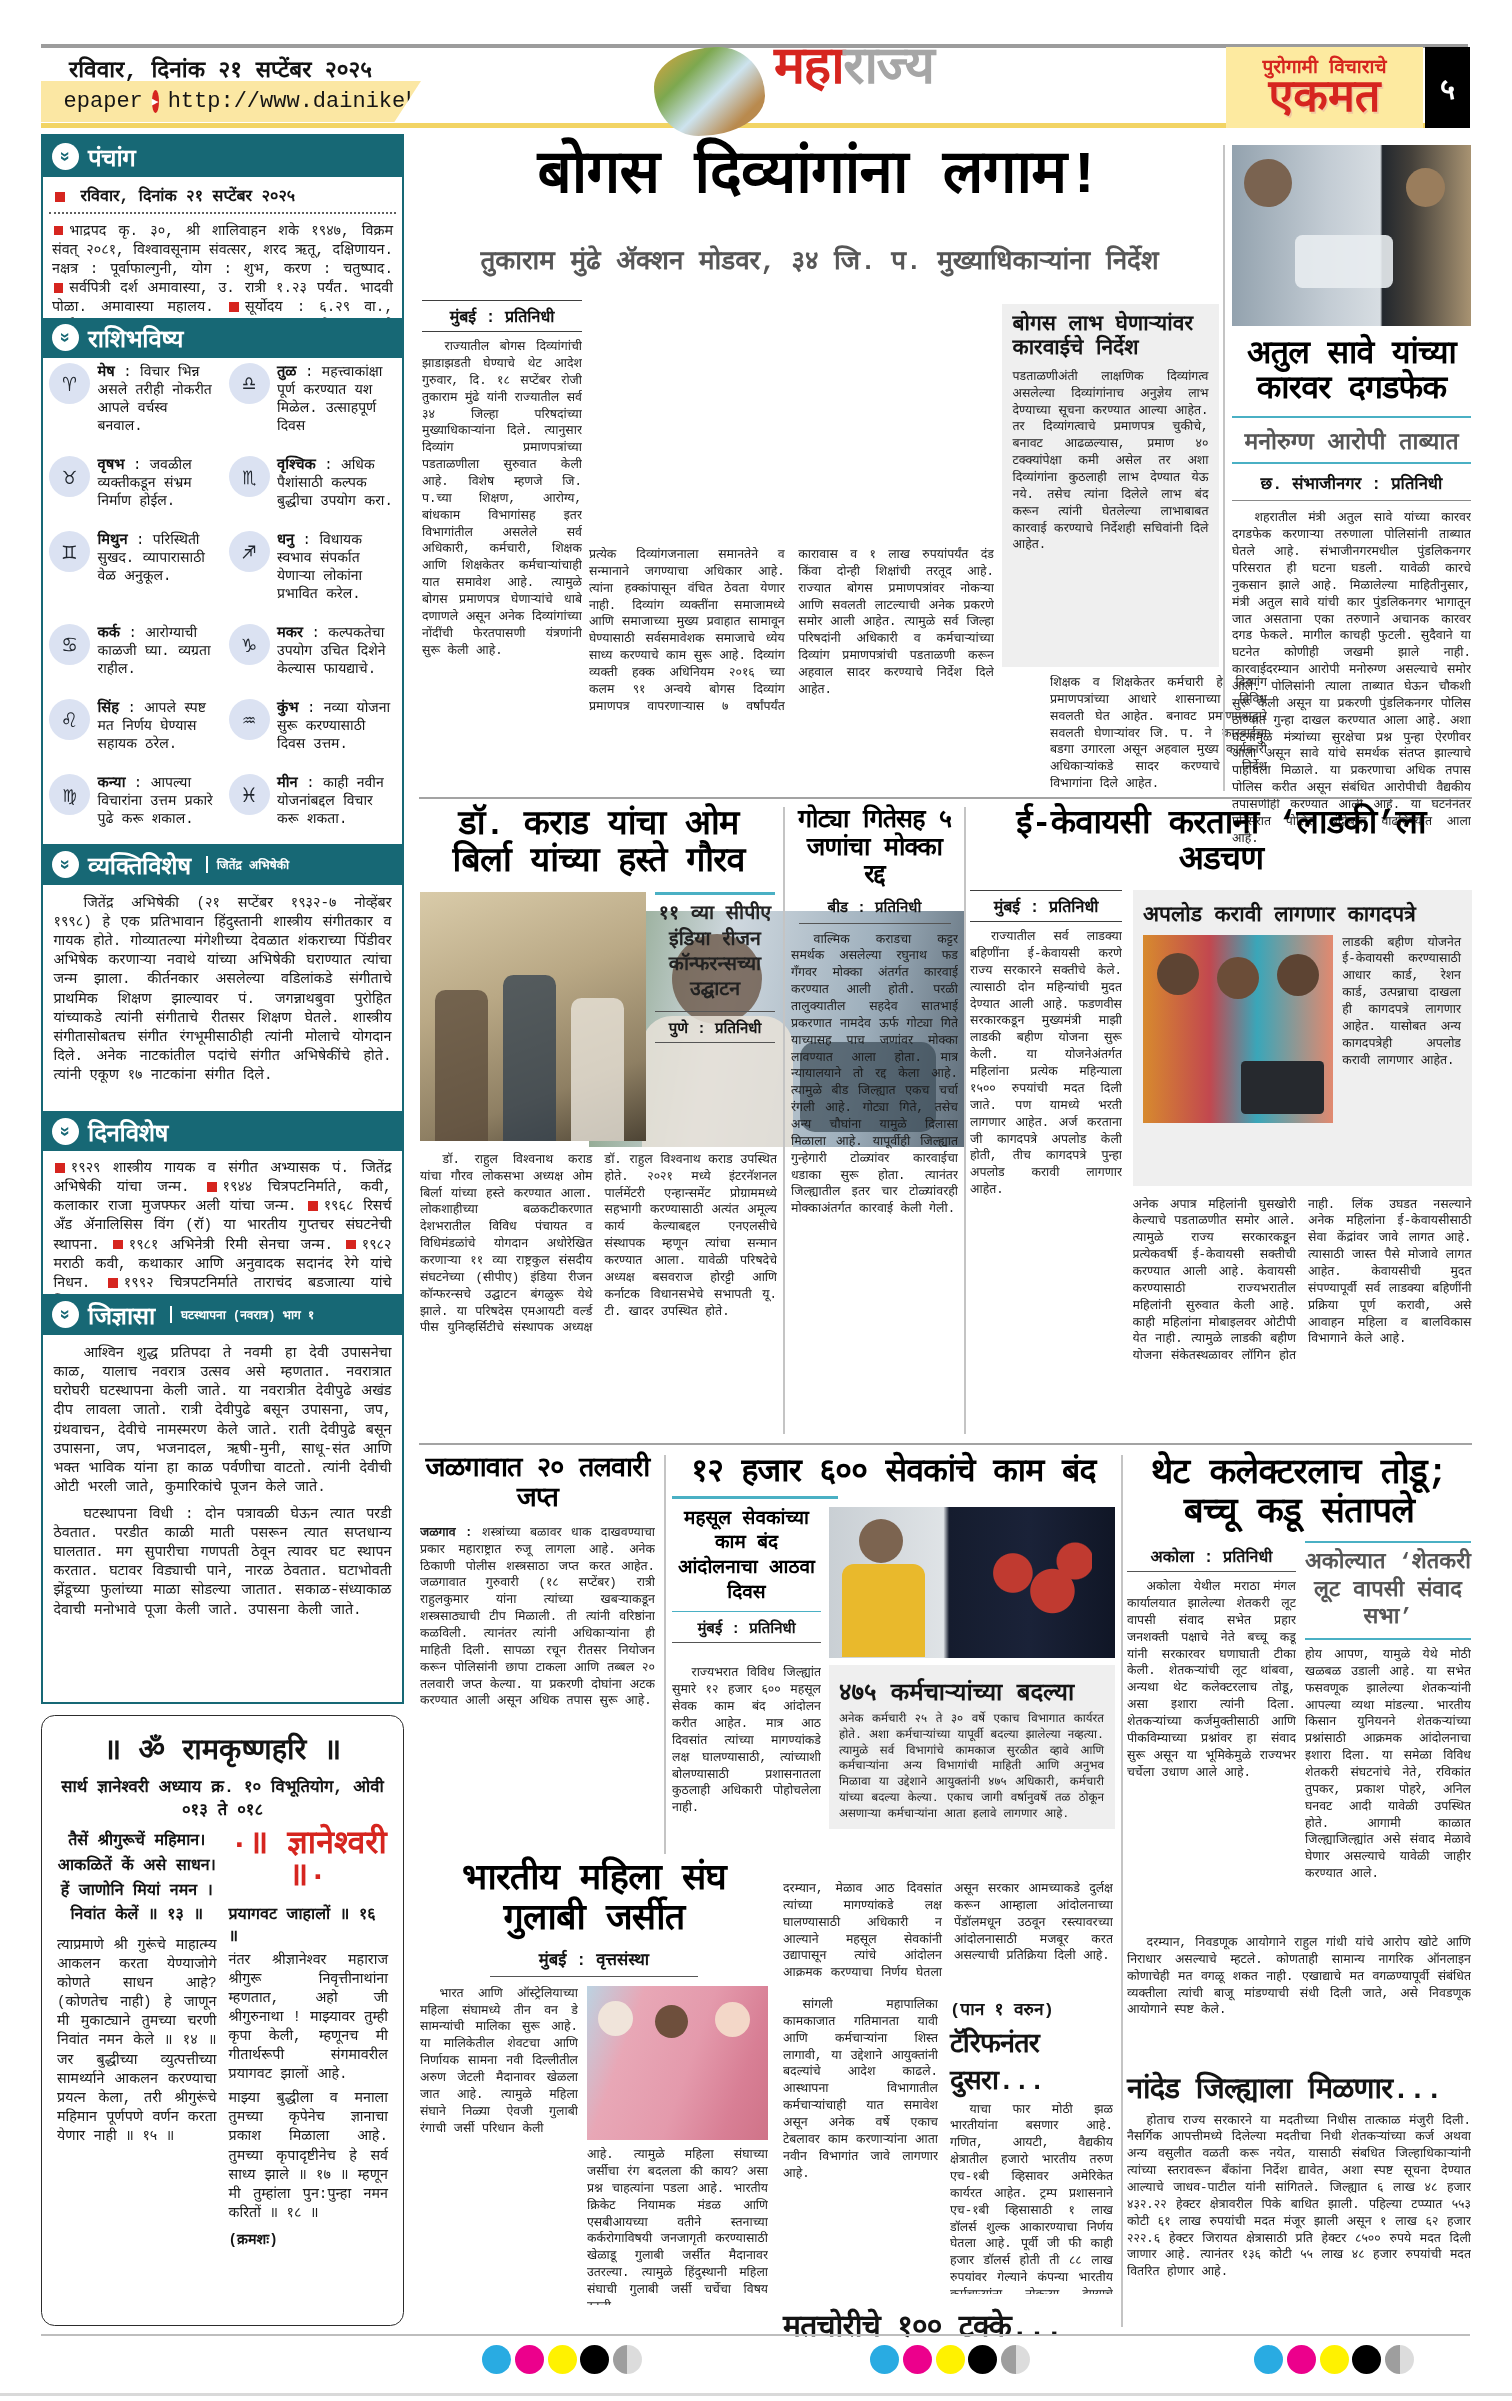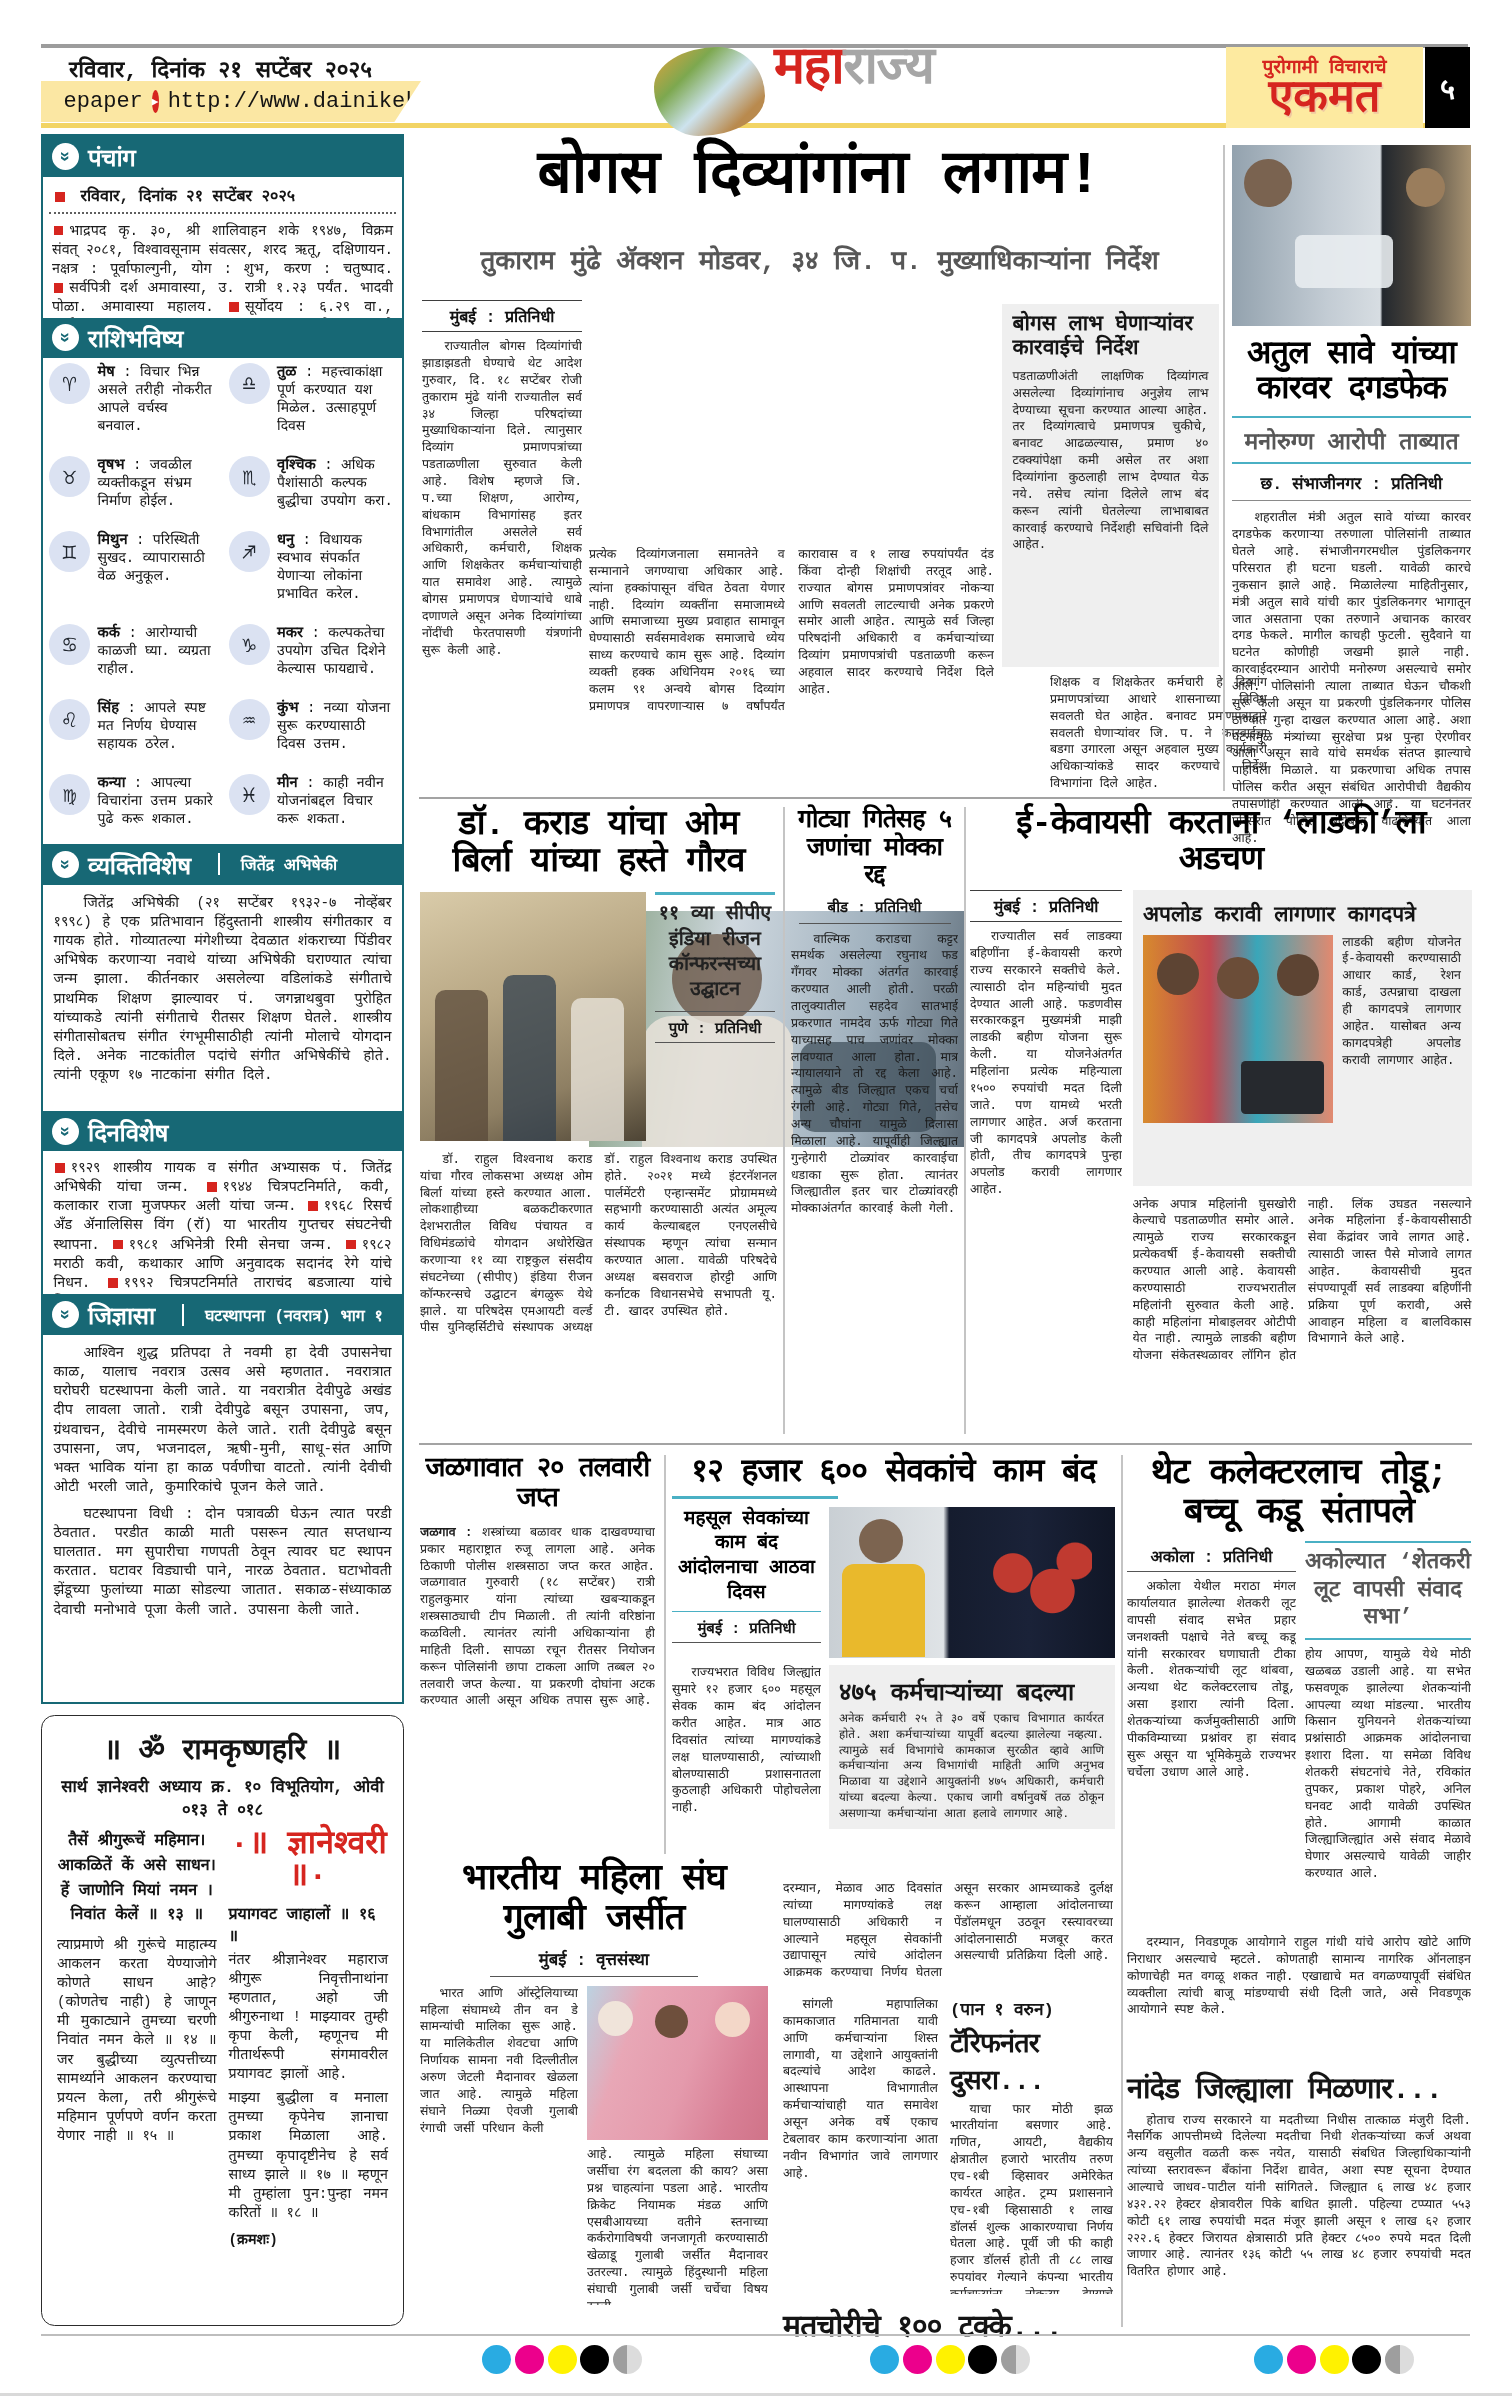--- a/index.html
+++ b/index.html
@@ -17,21 +17,21 @@
           border-top:1.5px solid #3e3e3e;border-bottom:1.5px solid #3e3e3e;padding:3.8px 0}
   .hline{position:absolute;background:#a3a3a3;height:1.5px}
   .vline{position:absolute;background:#c4c4c4;width:1.5px}
   .gbox{background:#efefef;padding:9px 10.5px}
   .photo{position:relative;overflow:hidden;background:#cfd6dc}
   .teal-rule{height:2.3px;background:#4ab0c4}
   
   .sidebar{border:2.3px solid #176875;background:#fff;overflow:hidden}
   .sec-bar{background:#176875;color:#fff;display:flex;align-items:center;gap:9px;padding:3.8px 9px}
   .sec-bar .t{font-size:24px;font-weight:bold;letter-spacing:-0.4px}
-  .sec-bar .tag{font-size:16px;font-weight:bold;border-left:2.3px solid #fff;padding-left:21px;margin-left:18px}
+  .sec-bar .tag{font-size:12px;font-weight:bold;border-left:2.3px solid #fff;padding-left:9px;margin-left:6px}
   .chev{width:27px;height:27px;min-width:27px;border-radius:50%;background:#fff;color:#176875;
         display:flex;align-items:center;justify-content:center;font-size:18px;font-weight:bold;
         transform:rotate(90deg)}
   .redsq{display:inline-block;width:9.8px;height:9.8px;background:#d6251f;margin:0 6px 0 1.5px;vertical-align:-0.8px}
   .dotted{border-top:2.3px dotted #5e5e5e;margin:1.5px 6px}
   .zgrid{display:grid;grid-template-columns:1fr 1fr;overflow:hidden}
   .zrow{display:flex;gap:7.5px;align-items:flex-start;padding:5.3px 6px}
   .zico{width:41px;height:41px;min-width:41px;border-radius:50%;background:#dbe2f2;color:#20262e;
         display:flex;align-items:center;justify-content:center;font-size:22.6px}
   .ztxt{font-size:14px;line-height:1.28}

